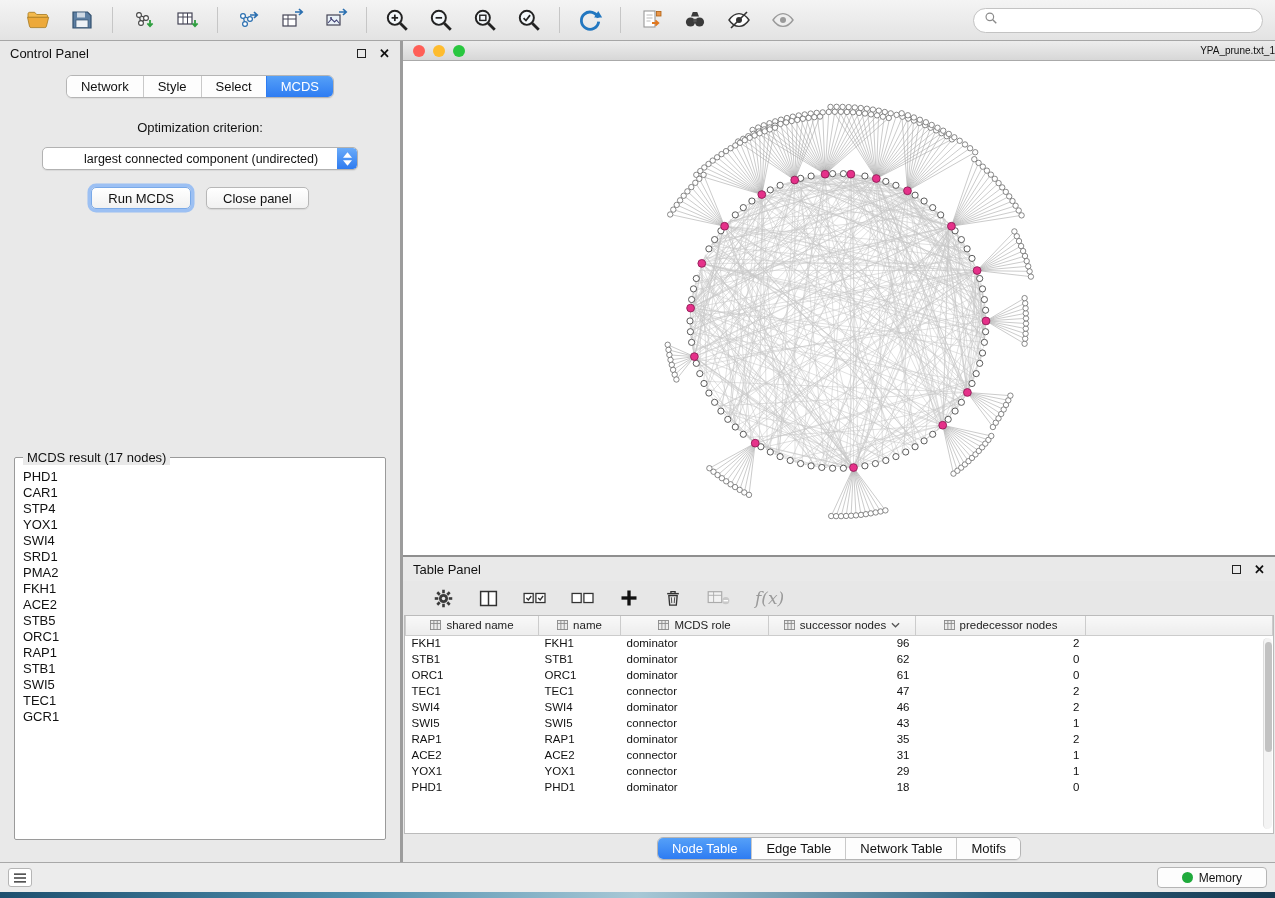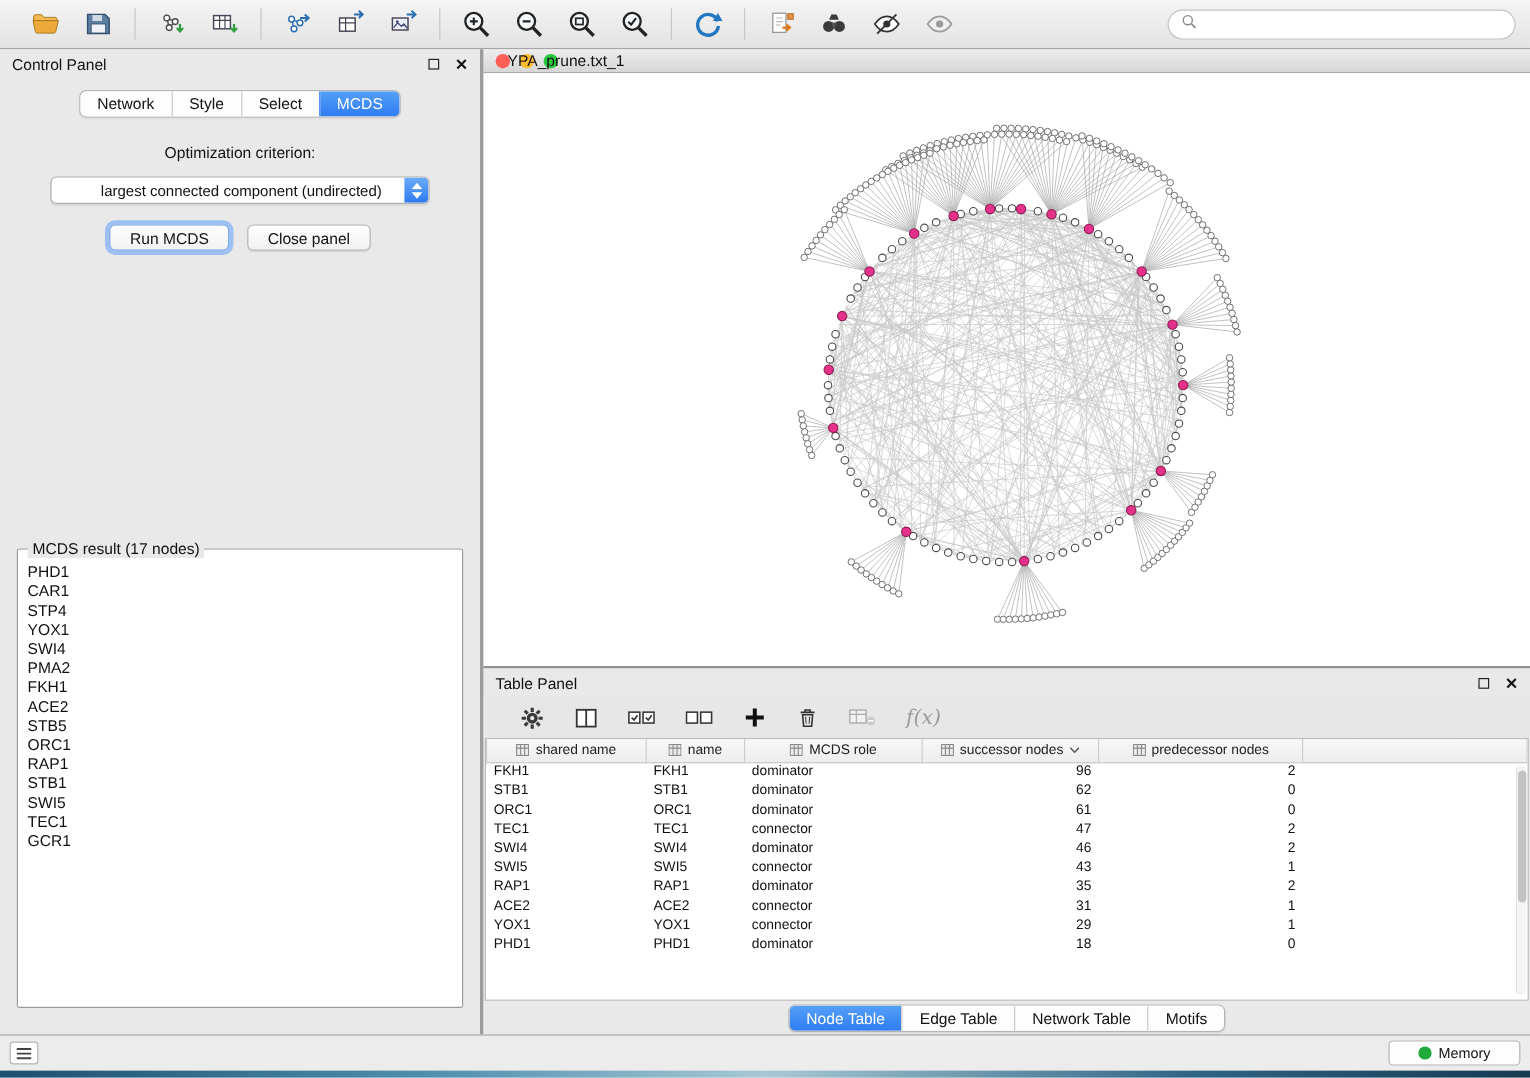--- a/index.html
+++ b/index.html
@@ -44,21 +44,21 @@
   .result-list .list-item { font-size:13px; line-height:16px; color:#111; }
 
   
   .right-col { flex:1; display:flex; flex-direction:column; min-width:0; }
 
   
   .network-window { height:516px; flex:0 0 516px; display:flex; flex-direction:column; border-bottom:2px solid #8f8f8f; }
   .net-titlebar { height:20px; flex:0 0 20px; background:linear-gradient(#ededed,#d7d7d7); border-bottom:1px solid #aaa; position:relative; display:flex; align-items:center; padding:0 10px; }
   .traffic { display:flex; gap:8px; align-items:center; }
   .light { width:12px; height:12px; border-radius:50%; display:inline-block; }
-  .net-title { position:absolute; left:0; right:0; text-align:left; font-size:13px; color:#111;padding-left:20px; }
+  .net-title { position:absolute; left:0; right:0; text-align:right; font-size:10px; color:#111; }
   .net-content { flex:1; position:relative; background:#fff; }
   .net-content svg { position:absolute; inset:0; width:100%; height:100%; }
 
   
   .table-panel { flex:1; display:flex; flex-direction:column; background:#e9e9e9; min-height:0; }
   .tp-toolbar { height:34px; flex:0 0 34px; background:#e7e7e7; display:flex; align-items:center; gap:24px; padding-left:30px; }
   .tp-icon { display:flex; align-items:center; justify-content:center; }
   .fx-label { font-family:"DejaVu Serif",serif; font-style:italic; font-size:17px; color:#9a9a9a; }
   .table-wrap { flex:1; position:relative; background:#fff; border:1px solid #bbb; margin:0 1px; overflow:hidden; }
   table.node-table { border-collapse:collapse; table-layout:fixed; width:100%; }
@@ -306,20 +306,21 @@
         </div>
       </div>
       <fieldset class="mcds-result">
         <legend>MCDS result (17 nodes)</legend>
         <div class="result-list">
             <div class="list-item">PHD1</div>
             <div class="list-item">CAR1</div>
             <div class="list-item">STP4</div>
             <div class="list-item">YOX1</div>
             <div class="list-item">SWI4</div>
+            <div class="list-item">SRD1</div>
             <div class="list-item">PMA2</div>
             <div class="list-item">FKH1</div>
             <div class="list-item">ACE2</div>
             <div class="list-item">STB5</div>
             <div class="list-item">ORC1</div>
             <div class="list-item">RAP1</div>
             <div class="list-item">STB1</div>
             <div class="list-item">SWI5</div>
             <div class="list-item">TEC1</div>
             <div class="list-item">GCR1</div>

